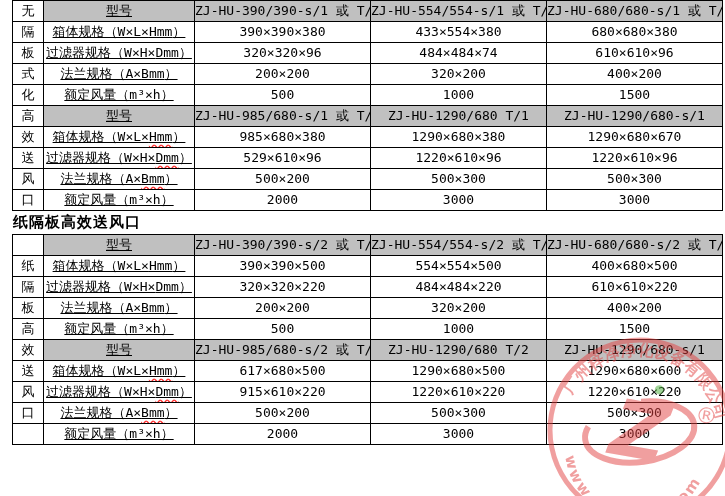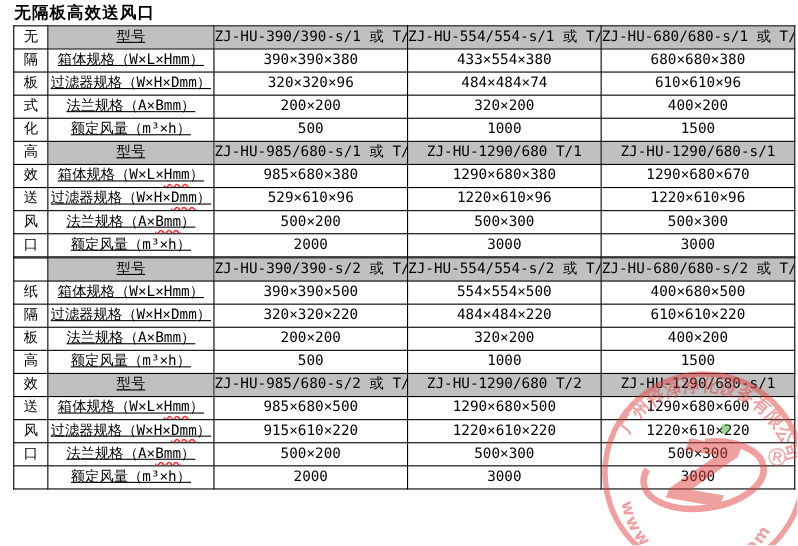--- a/index.html
+++ b/index.html
@@ -65,21 +65,20 @@
     width:200px;height:200px;
     pointer-events:none;
     z-index:5;
   }
 </style>
 </head>
 <body>
 
 <div class="page">
 
-  <div class="sec-title">无隔板高效送风口</div>
   <table class="spec">
     <colgroup>
       <col class="c-side">
         <col class="c-label">
         <col class="c-v">
         <col class="c-v">
         <col class="c-v">
     </colgroup>
     <tbody id="tbody-0">
         <tr>
@@ -148,20 +147,21 @@
         <tr>
           <td class="side">口</td>
           <td class="label"><span>额定风量（m³×h）</span></td>
           <td>2000</td>
           <td>3000</td>
           <td>3000</td>
         </tr>
       </tbody>
   </table>
 
+  <div class="sec-title">纸隔板高效送风口</div>
   <table class="spec">
     <colgroup>
       <col class="c-side">
         <col class="c-label">
         <col class="c-v">
         <col class="c-v">
         <col class="c-v">
     </colgroup>
     <tbody id="tbody-1">
         <tr>
@@ -202,21 +202,21 @@
         <tr>
           <td class="side">效</td>
           <td class="label hdr"><span>型号</span></td>
           <td class="hdr">ZJ-HU-985/680-s/2 或 T/2</td>
           <td class="hdr">ZJ-HU-1290/680 T/2</td>
           <td class="hdr">ZJ-HU-1290/680-s/1</td>
         </tr>
         <tr>
           <td class="side">送</td>
           <td class="label"><span>箱体规格（W×L×</span><span class="wavy">Hmm</span><span>）</span></td>
-          <td>985×680×500</td>
+          <td>617×680×500</td>
           <td>1290×680×500</td>
           <td>1290×680×600</td>
         </tr>
         <tr>
           <td class="side">风</td>
           <td class="label"><span>过滤器规格（W×H×</span><span class="wavy">Dmm</span><span>）</span></td>
           <td>915×610×220</td>
           <td>1220×610×220</td>
           <td>1220×610×220</td>
         </tr>

